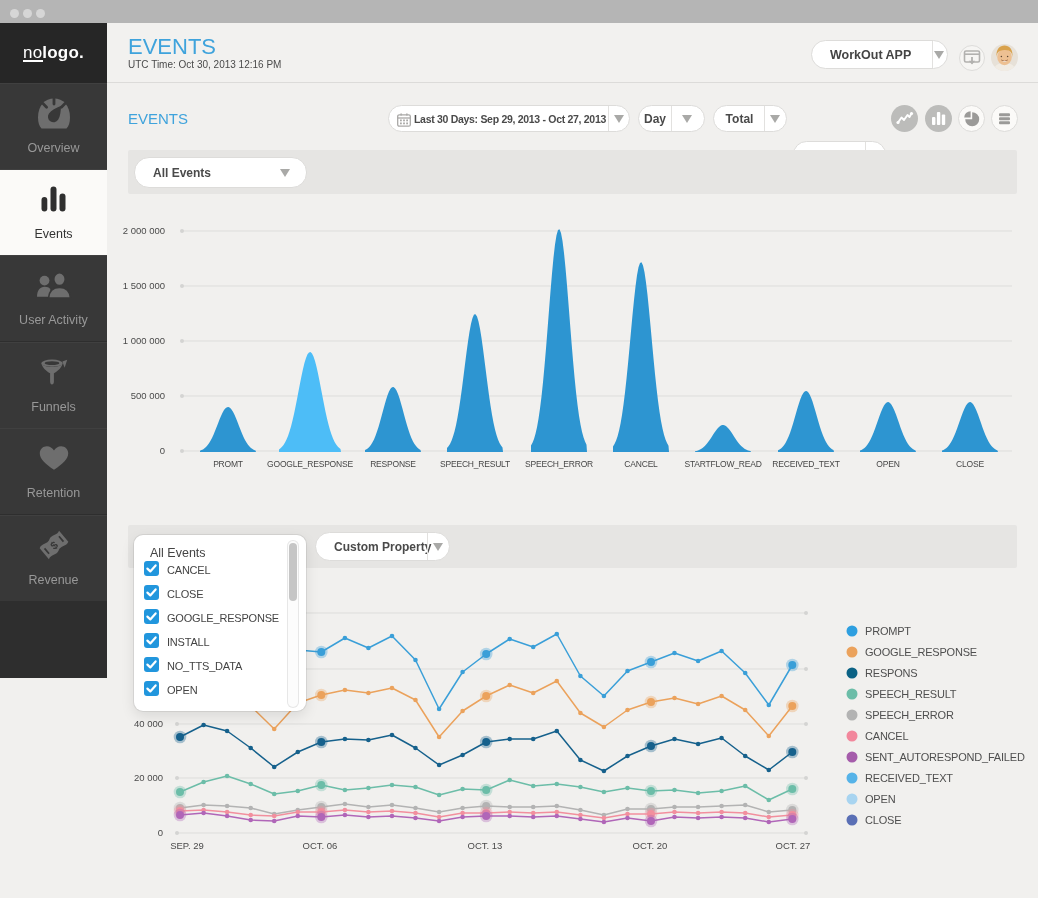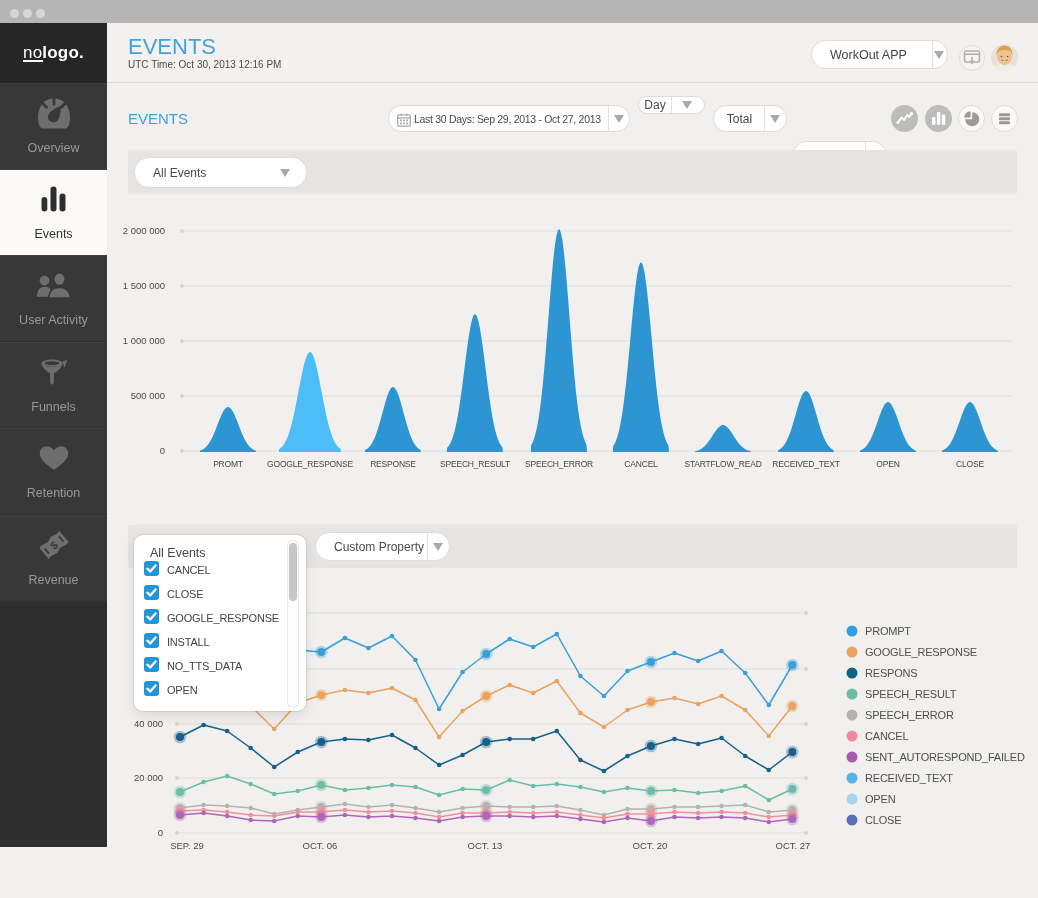--- a/index.html
+++ b/index.html
@@ -1,18 +1,18 @@
 <!DOCTYPE html>
 <html><head><meta charset="utf-8"><style>
 * { margin:0; padding:0; box-sizing:border-box; }
 html,body { width:1038px; height:898px; font-family:"Liberation Sans", sans-serif; }
 #app { position:relative; width:1038px; height:898px; background:#f1f0ee; overflow:hidden; }
 #titlebar { position:absolute; top:0; left:0; width:100%; height:23px; background:#b5b5b5; }
 #titlebar i { position:absolute; top:9px; width:9px; height:9px; border-radius:50%; background:#d6d6d6; }
-#sidebar { position:absolute; top:23px; left:0; width:107px; height:824px; background:#2e2e2e; }
+#sidebar { position:absolute; top:23px; left:0; width:107px; height:655px; background:#2e2e2e; }
 #logo { position:absolute; top:0; left:0; width:107px; height:60px; background:#262626; color:#fff; text-align:center; line-height:60px; font-size:17px; letter-spacing:0.2px; }
 #logo .no { font-weight:normal; }
 #logo .go { font-weight:bold; }
 #nound { position:absolute; left:23px; top:37px; width:20px; height:2px; background:#fff; }
 .mi { position:absolute; left:0; width:107px; height:86px; background:#383838; border-top:1px solid #404040; }
 .mi.active { background:#fbfaf8; }
 .mi .ic { position:absolute; top:8px; left:0; width:107px; height:42px; display:flex; align-items:center; justify-content:center; }
 .mi .ml { position:absolute; top:57px; width:107px; text-align:center; font-size:12.5px; }
 #header { position:absolute; top:23px; left:107px; width:931px; height:60px; background:#f2f1ef; border-bottom:1px solid #dcdbd9; }
 #htitle { position:absolute; top:11px; left:21px; font-size:22px; color:#3fa3dc; }
@@ -23,28 +23,28 @@
 #apppill .tri { width:15px; } #apppill .tri:after { left:1px; }
 #datepill .tri { width:21px; } #datepill .tri:after { left:5px; }
 #daypill .tri { width:33px; } #daypill .tri:after { left:10px; }
 #totalpill .tri { width:22px; } #totalpill .tri:after { left:5px; }
 #verpill .tri { width:20px; } #verpill .tri:after { left:4px; }
 #evpill .tri { width:34px; border-left:none; } #evpill .tri:after { left:8px; }
 #cppill .tri { width:22px; } #cppill .tri:after { left:5px; }
 #datepill { font-size:10.5px; letter-spacing:-0.3px; }
 #daypill .txt, #totalpill .txt, #verpill .txt { left:0; right:31px; justify-content:center; }
 #daypill .txt { right:33px; } #totalpill .txt, #verpill .txt { right:21px; }
-.pill .txt { position:absolute; left:18px; top:0; bottom:0; display:flex; align-items:center; white-space:nowrap; }
+.pill .txt { position:absolute; left:18px; top:0; bottom:0; display:flex; align-items:center; white-space:nowrap;font-weight:bold; }
 #apppill { top:40px; left:811px; width:137px; height:29px; font-size:12.5px; color:#444; }
 #expbtn { position:absolute; top:45px; left:959px; width:26px; height:26px; border-radius:50%; background:#f6f5f3; border:1px solid #dddcda; }
 #avatar { position:absolute; top:44px; left:991px; width:27px; height:27px; border-radius:50%; overflow:hidden; }
 #sectitle { position:absolute; top:110px; left:128px; font-size:15px; color:#3fa3dc; }
 #datepill { top:105px; left:388px; width:242px; height:27px; }
 #datepill .txt { left:25px; }
-#daypill { top:96px; left:638px; width:67px; height:18px; }
+#daypill { top:105px; left:638px; width:67px; height:27px; }
 #totalpill { top:105px; left:713px; width:74px; height:27px; }
 #verpill { top:105px; left:793px; width:93px; height:27px;margin-top:36px; }
 .cbtn { position:absolute; top:105px; width:27px; height:27px; border-radius:50%; }
 .cbtn.fill { background:#bcbcba; }
 .cbtn.line { background:#fbfaf8; border:1px solid #dddcda; }
 .band { position:absolute; left:128px; width:889px; background:#e6e5e3; border-radius:2px; }
 #band1 { top:150px; height:44px; }
 #band2 { top:525px; height:43px; }
 #evpill { top:157px; left:134px; width:173px; height:31px; }
 #cppill { top:532px; left:315px; width:135px; height:29px; }

